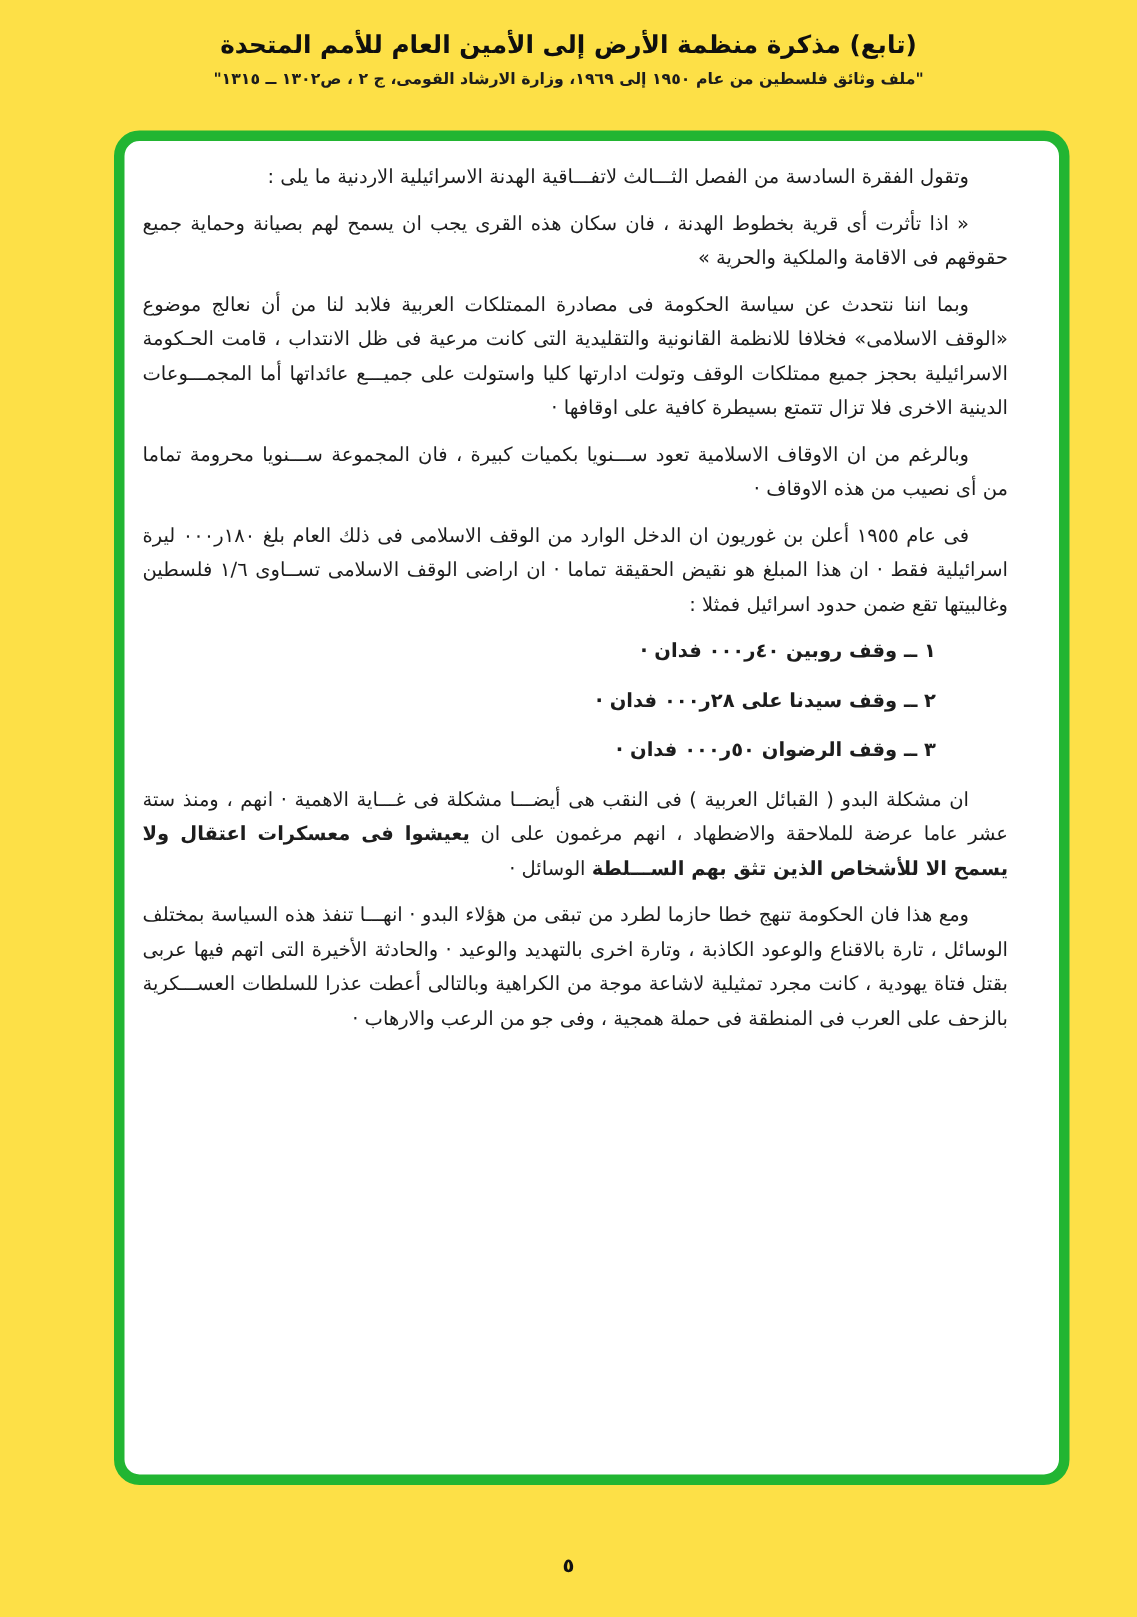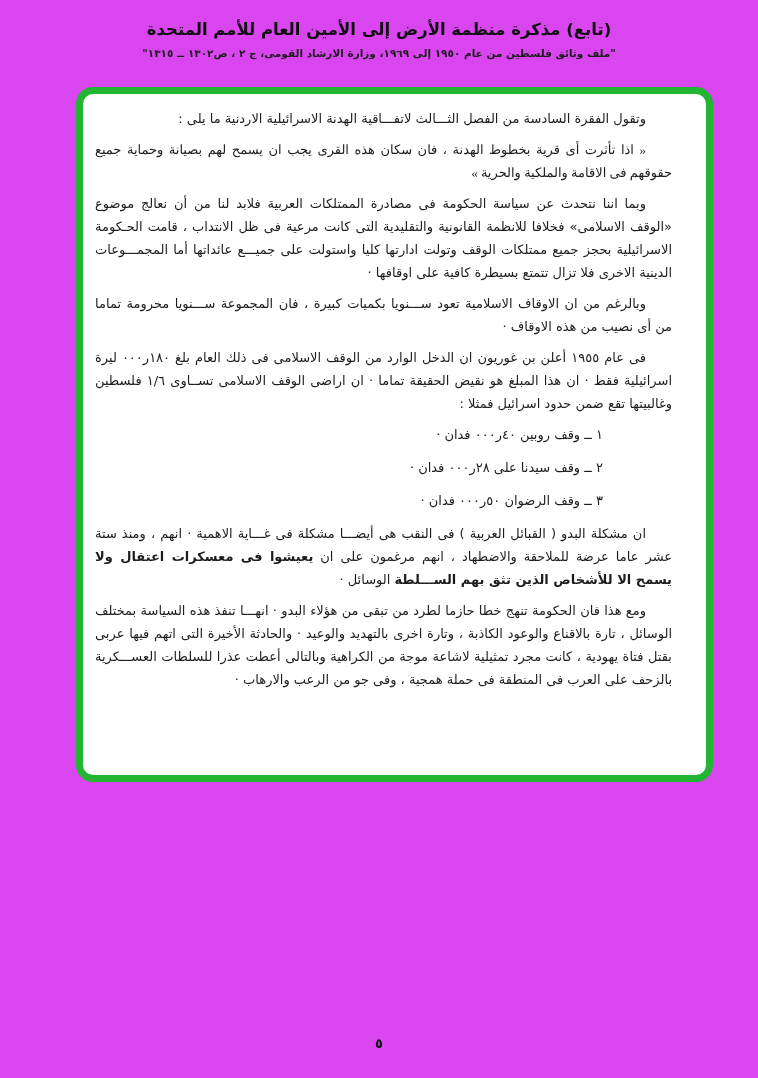--- a/index.html
+++ b/index.html
@@ -1,19 +1,19 @@
 <!DOCTYPE html>
 <html lang="ar" dir="rtl"><head>
 <meta charset="utf-8">
 <style>
   html,body{margin:0;padding:0;background:#ffffff;}
   .page{
     position:relative;
     width:758px;height:1078px;
-    background:#d946ef;
+    background:#fde047;
     overflow:hidden;
     font-family:"DejaVu Sans",sans-serif;
     direction:rtl;
   }
   
   .doc-header{
     position:absolute;top:19px;left:0;right:0;
     text-align:center;direction:rtl;
   }
   .doc-title{
@@ -21,41 +21,42 @@
     line-height:22px;
   }
   .doc-subtitle{
     margin-top:6px;
     font-size:10.5px;font-weight:700;color:#1c1c1c;
     letter-spacing:0.2px;
   }
   
   .frame{
     position:absolute;top:87px;left:76px;
-    width:637px;height:695px;
+    width:637px;height:903px;
     box-sizing:border-box;
     border:7px solid #f97316;
     border-radius:17px;
     background:#ffffff;
   }
   .content{
     position:absolute;top:13px;bottom:3px;left:12px;right:34px;
     direction:rtl;
     text-align:justify;
     font-size:13px;
     line-height:23px;
     color:#1d1d1d;
     overflow:hidden;
   }
   .content p{margin:0 0 8px 0;}
   .content p.para{text-indent:26px;}
-  .content p.quote{text-indent:26px;font-family:Liberation Serif, serif;}
+  .content p.quote{text-indent:26px;}
   .list-item{
-    margin:2px 69px 10px 0;
+    margin:2px 48px 10px 0;
     text-align:right;
+    font-weight:bold;
   }
   .bold{font-weight:700;}
   
   .page-footer{
     position:absolute;top:1033px;left:0;right:0;
     text-align:center;
   }
   .page-num{font-size:13px;font-weight:700;color:#111;}
 </style>
 </head>

